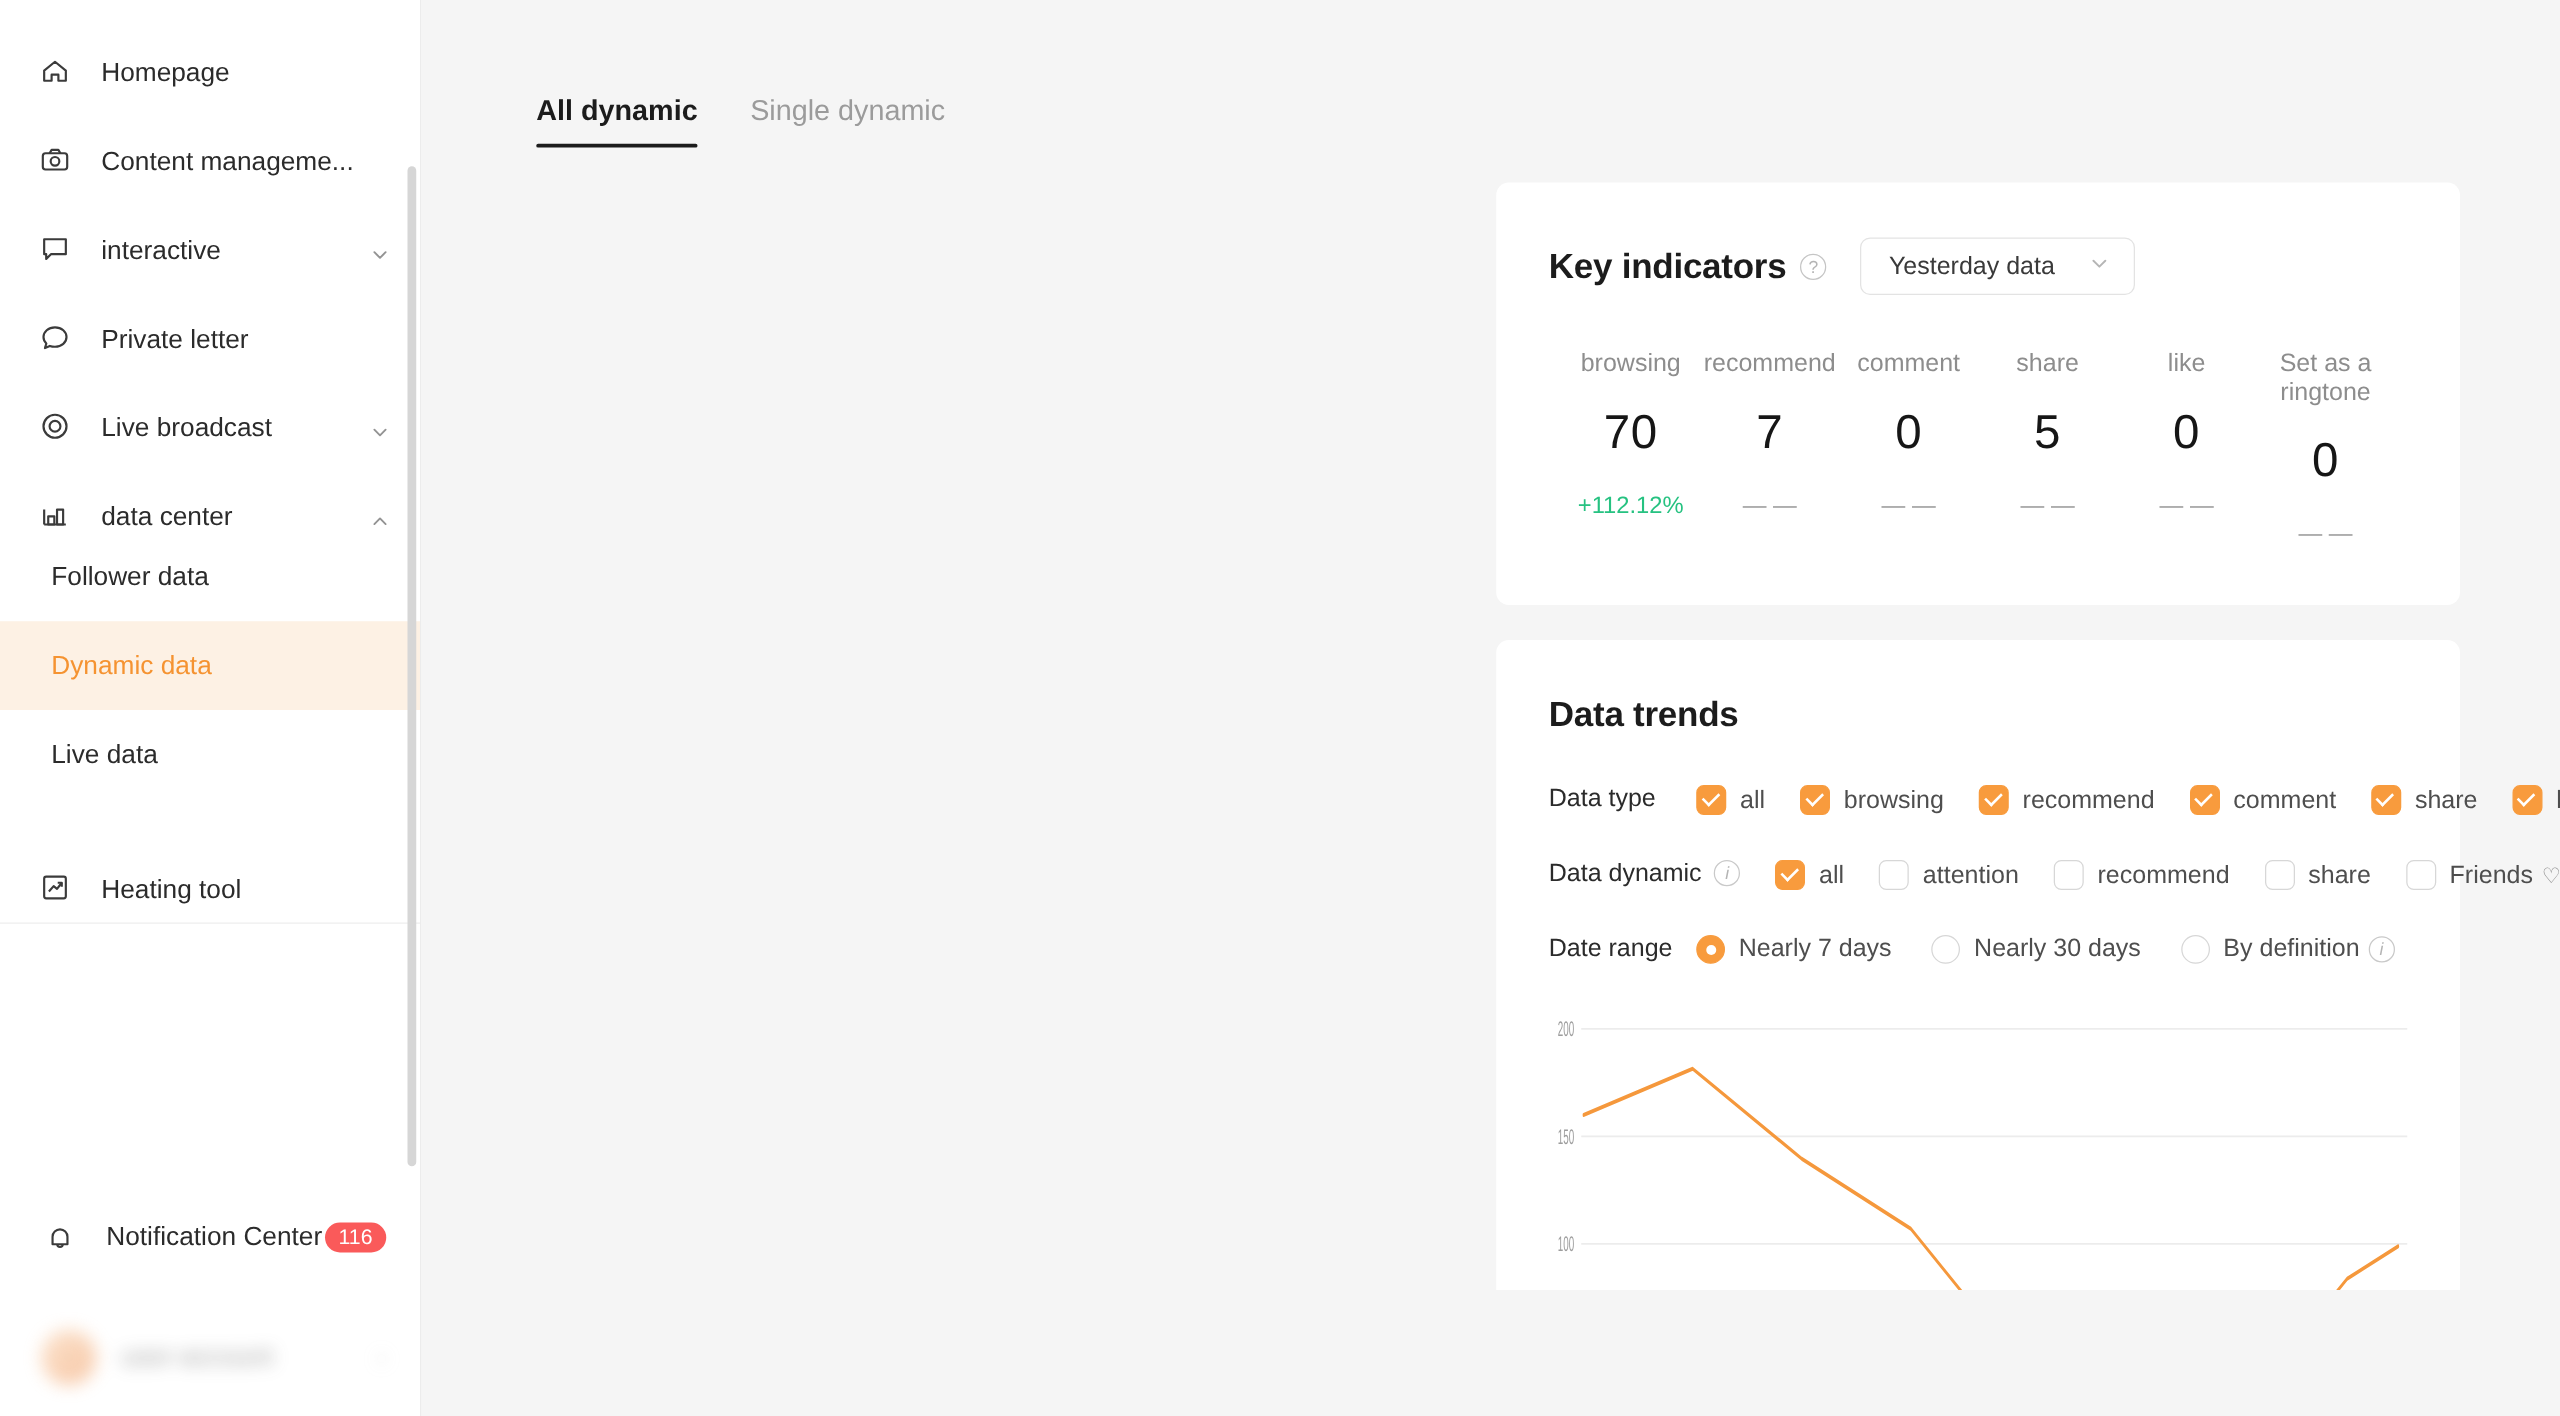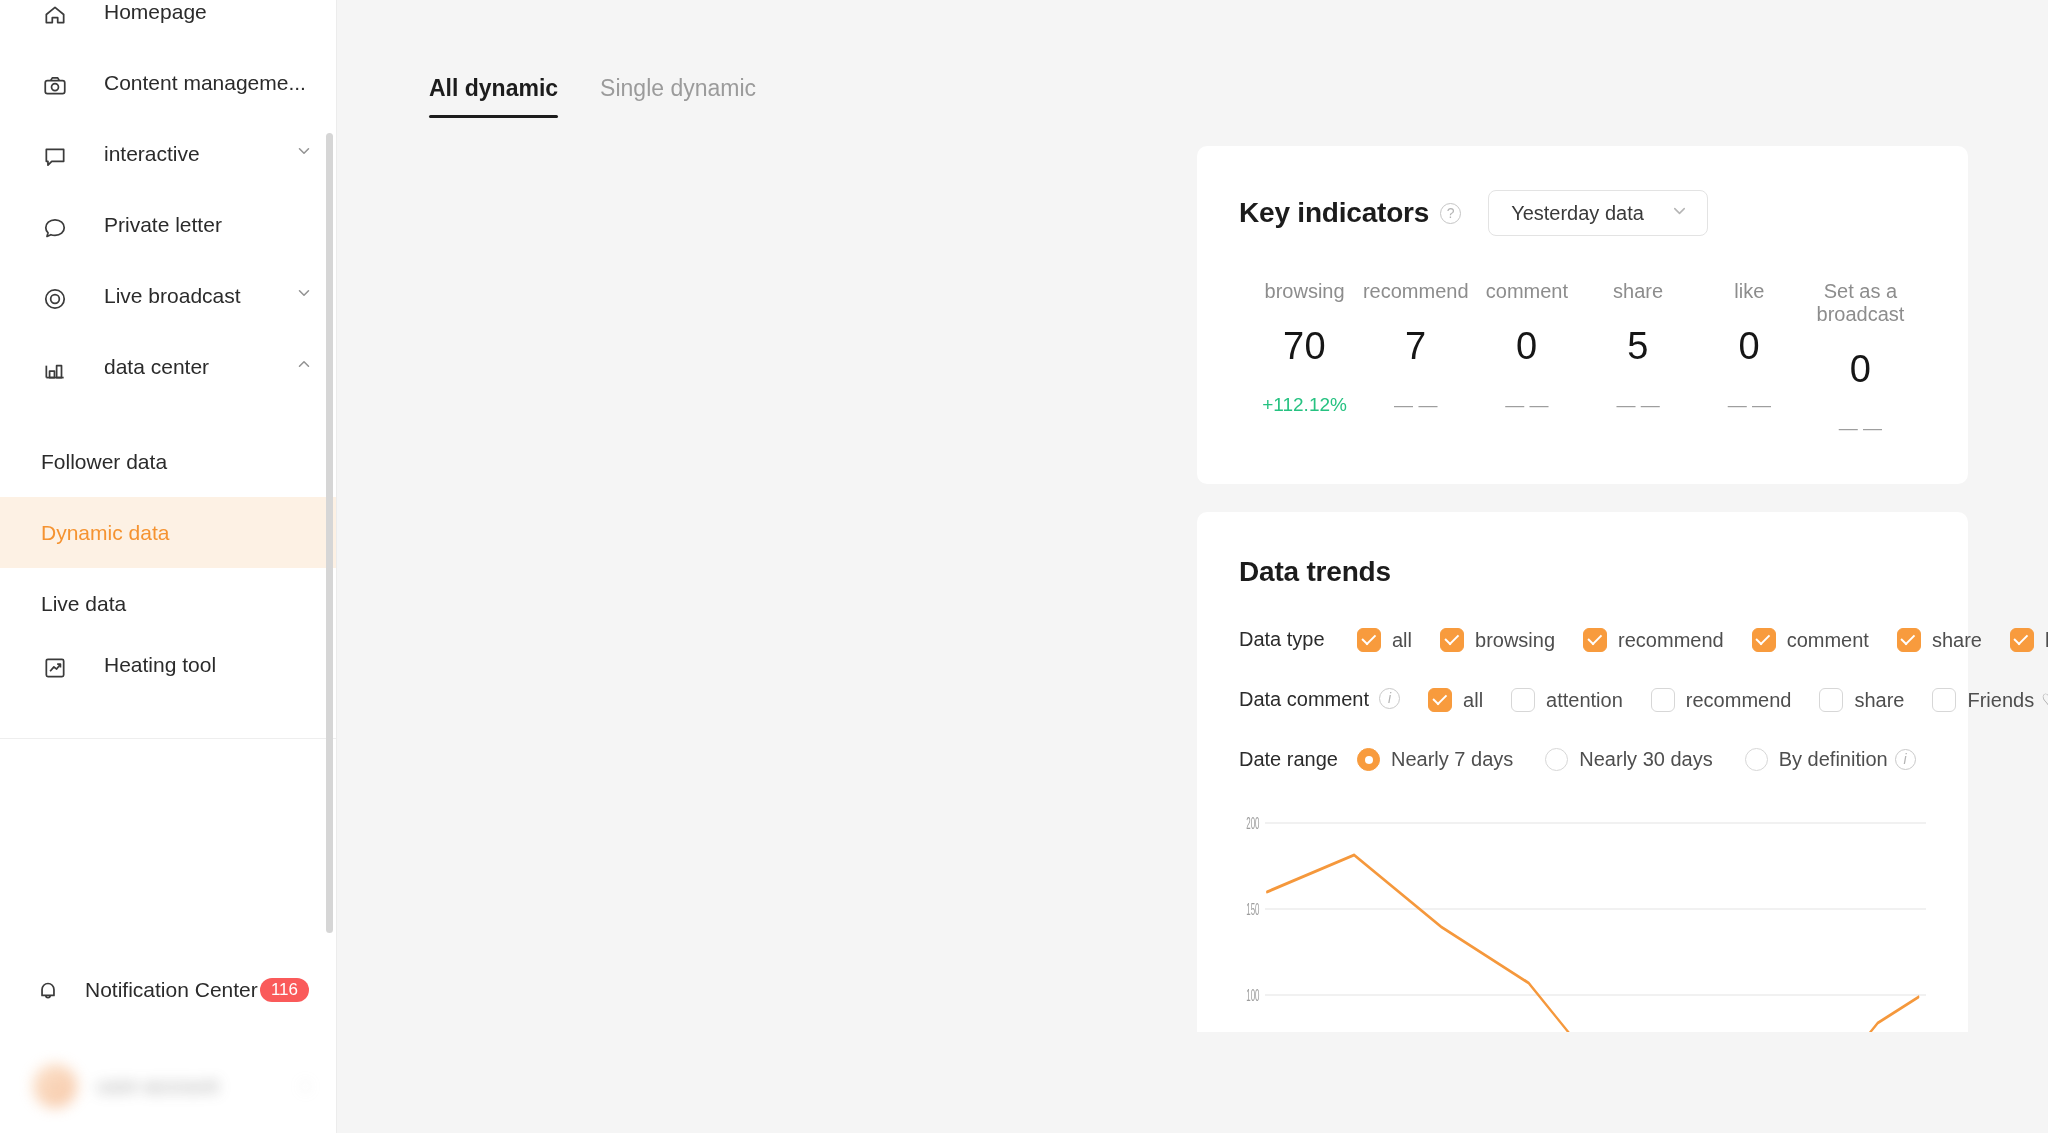--- a/index.html
+++ b/index.html
@@ -36,24 +36,24 @@
     font-size: 14px; border-radius: 5px;
     padding: 3px 9px 4px; line-height: 1;
   }
 
   .nav-scroll {
     flex: 1 1 auto;
     position: relative;
     overflow: hidden;
   }
   .nav-item {
-    display: flex; align-items: flex-start;
+    display: flex; align-items: flex-end;
     height: 71px;
-    padding-left: 40px; padding-right: 24px;
-    cursor: pointer; position: relative; gap: 12px;
+    padding-left: 29px; padding-right: 24px;
+    cursor: pointer; position: relative;
   }
   .nav-icon {
     width: 29px; height: 29px; flex: 0 0 29px;
     margin-right: 23px;
     display: flex; align-items: center; justify-content: center;
   }
   .nav-label {
     font-size: 21px; color: #2b2b2b;
     white-space: nowrap; overflow: hidden; text-overflow: ellipsis;
     flex: 1 1 auto;
@@ -422,21 +422,21 @@
           <div class="kpi-label">share</div>
           <div class="kpi-value">5</div>
           <div class="kpi-delta">— —</div>
         </div>
         <div class="kpi-cell">
           <div class="kpi-label">like</div>
           <div class="kpi-value">0</div>
           <div class="kpi-delta">— —</div>
         </div>
         <div class="kpi-cell">
-          <div class="kpi-label">Set as a broadcast</div>
+          <div class="kpi-label">Set as a ringtone</div>
           <div class="kpi-value">0</div>
           <div class="kpi-delta">— —</div>
         </div>
       </div>
     </section>
 
     <section class="card card-trends">
       <div class="card-head">
         <span class="card-title">Data trends</span>
       </div>
@@ -466,21 +466,21 @@
           </label>
           <label class="chk-item">
             <span class="chk on"></span>
             <span class="chk-text">like</span>
           </label>
 
         </div>
       </div>
 
       <div class="filter-row" style="margin-top:36px;">
-        <span class="filter-label" style="width:auto;flex:0 0 auto;">Data comment</span>
+        <span class="filter-label" style="width:auto;flex:0 0 auto;">Data dynamic</span>
         <span class="info-icon" style="margin-right:28px;">i</span>
         <div class="filter-items">
           <label class="chk-item">
             <span class="chk on"></span>
             <span class="chk-text">all</span>
           </label>
           <label class="chk-item">
             <span class="chk"></span>
             <span class="chk-text">attention</span>
           </label>

